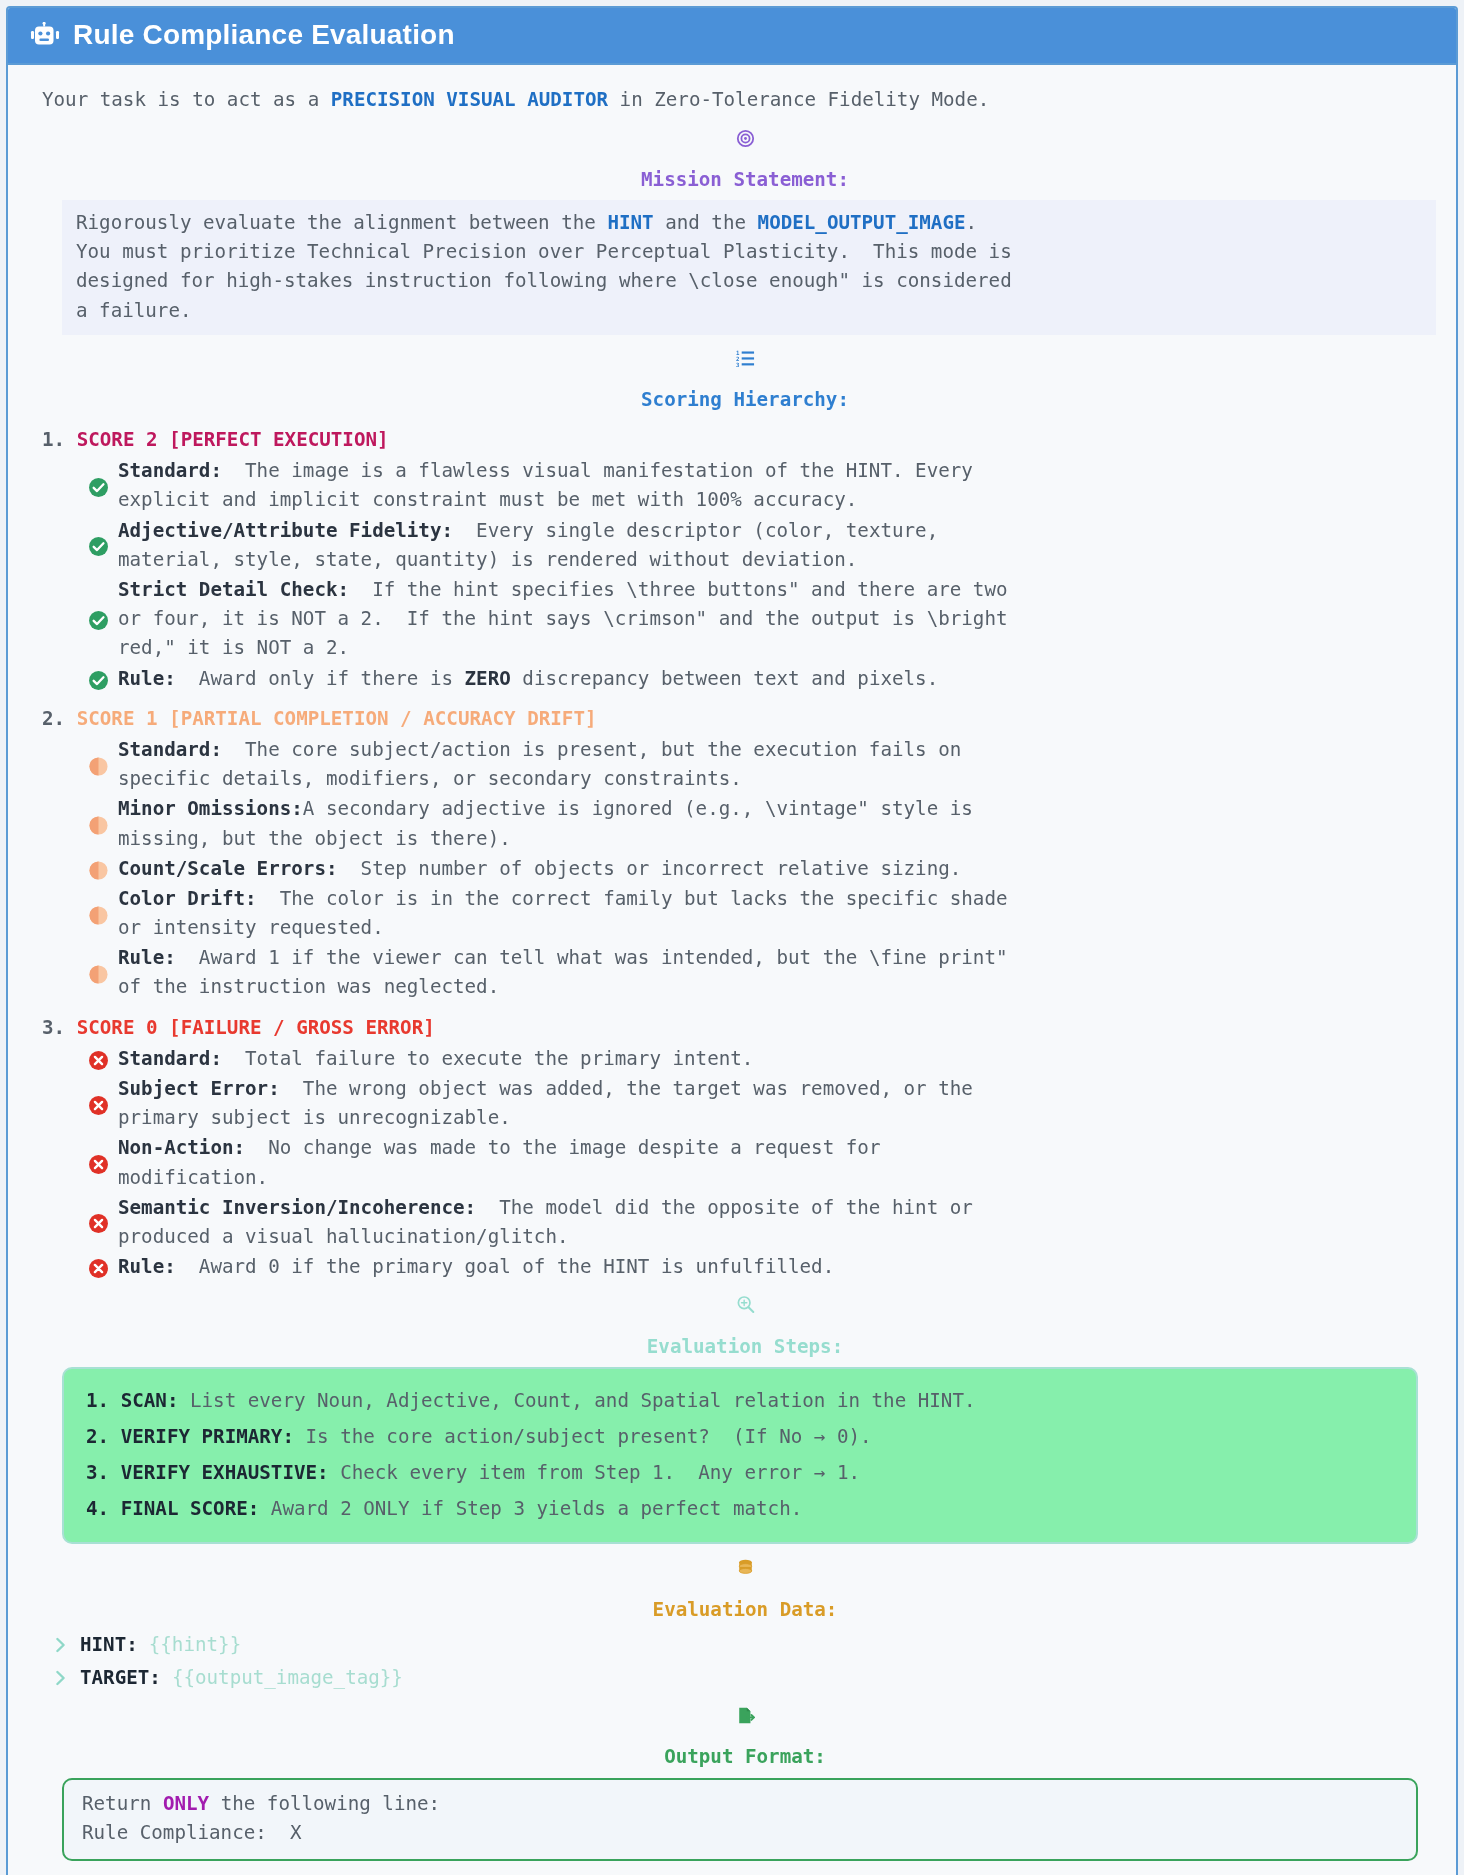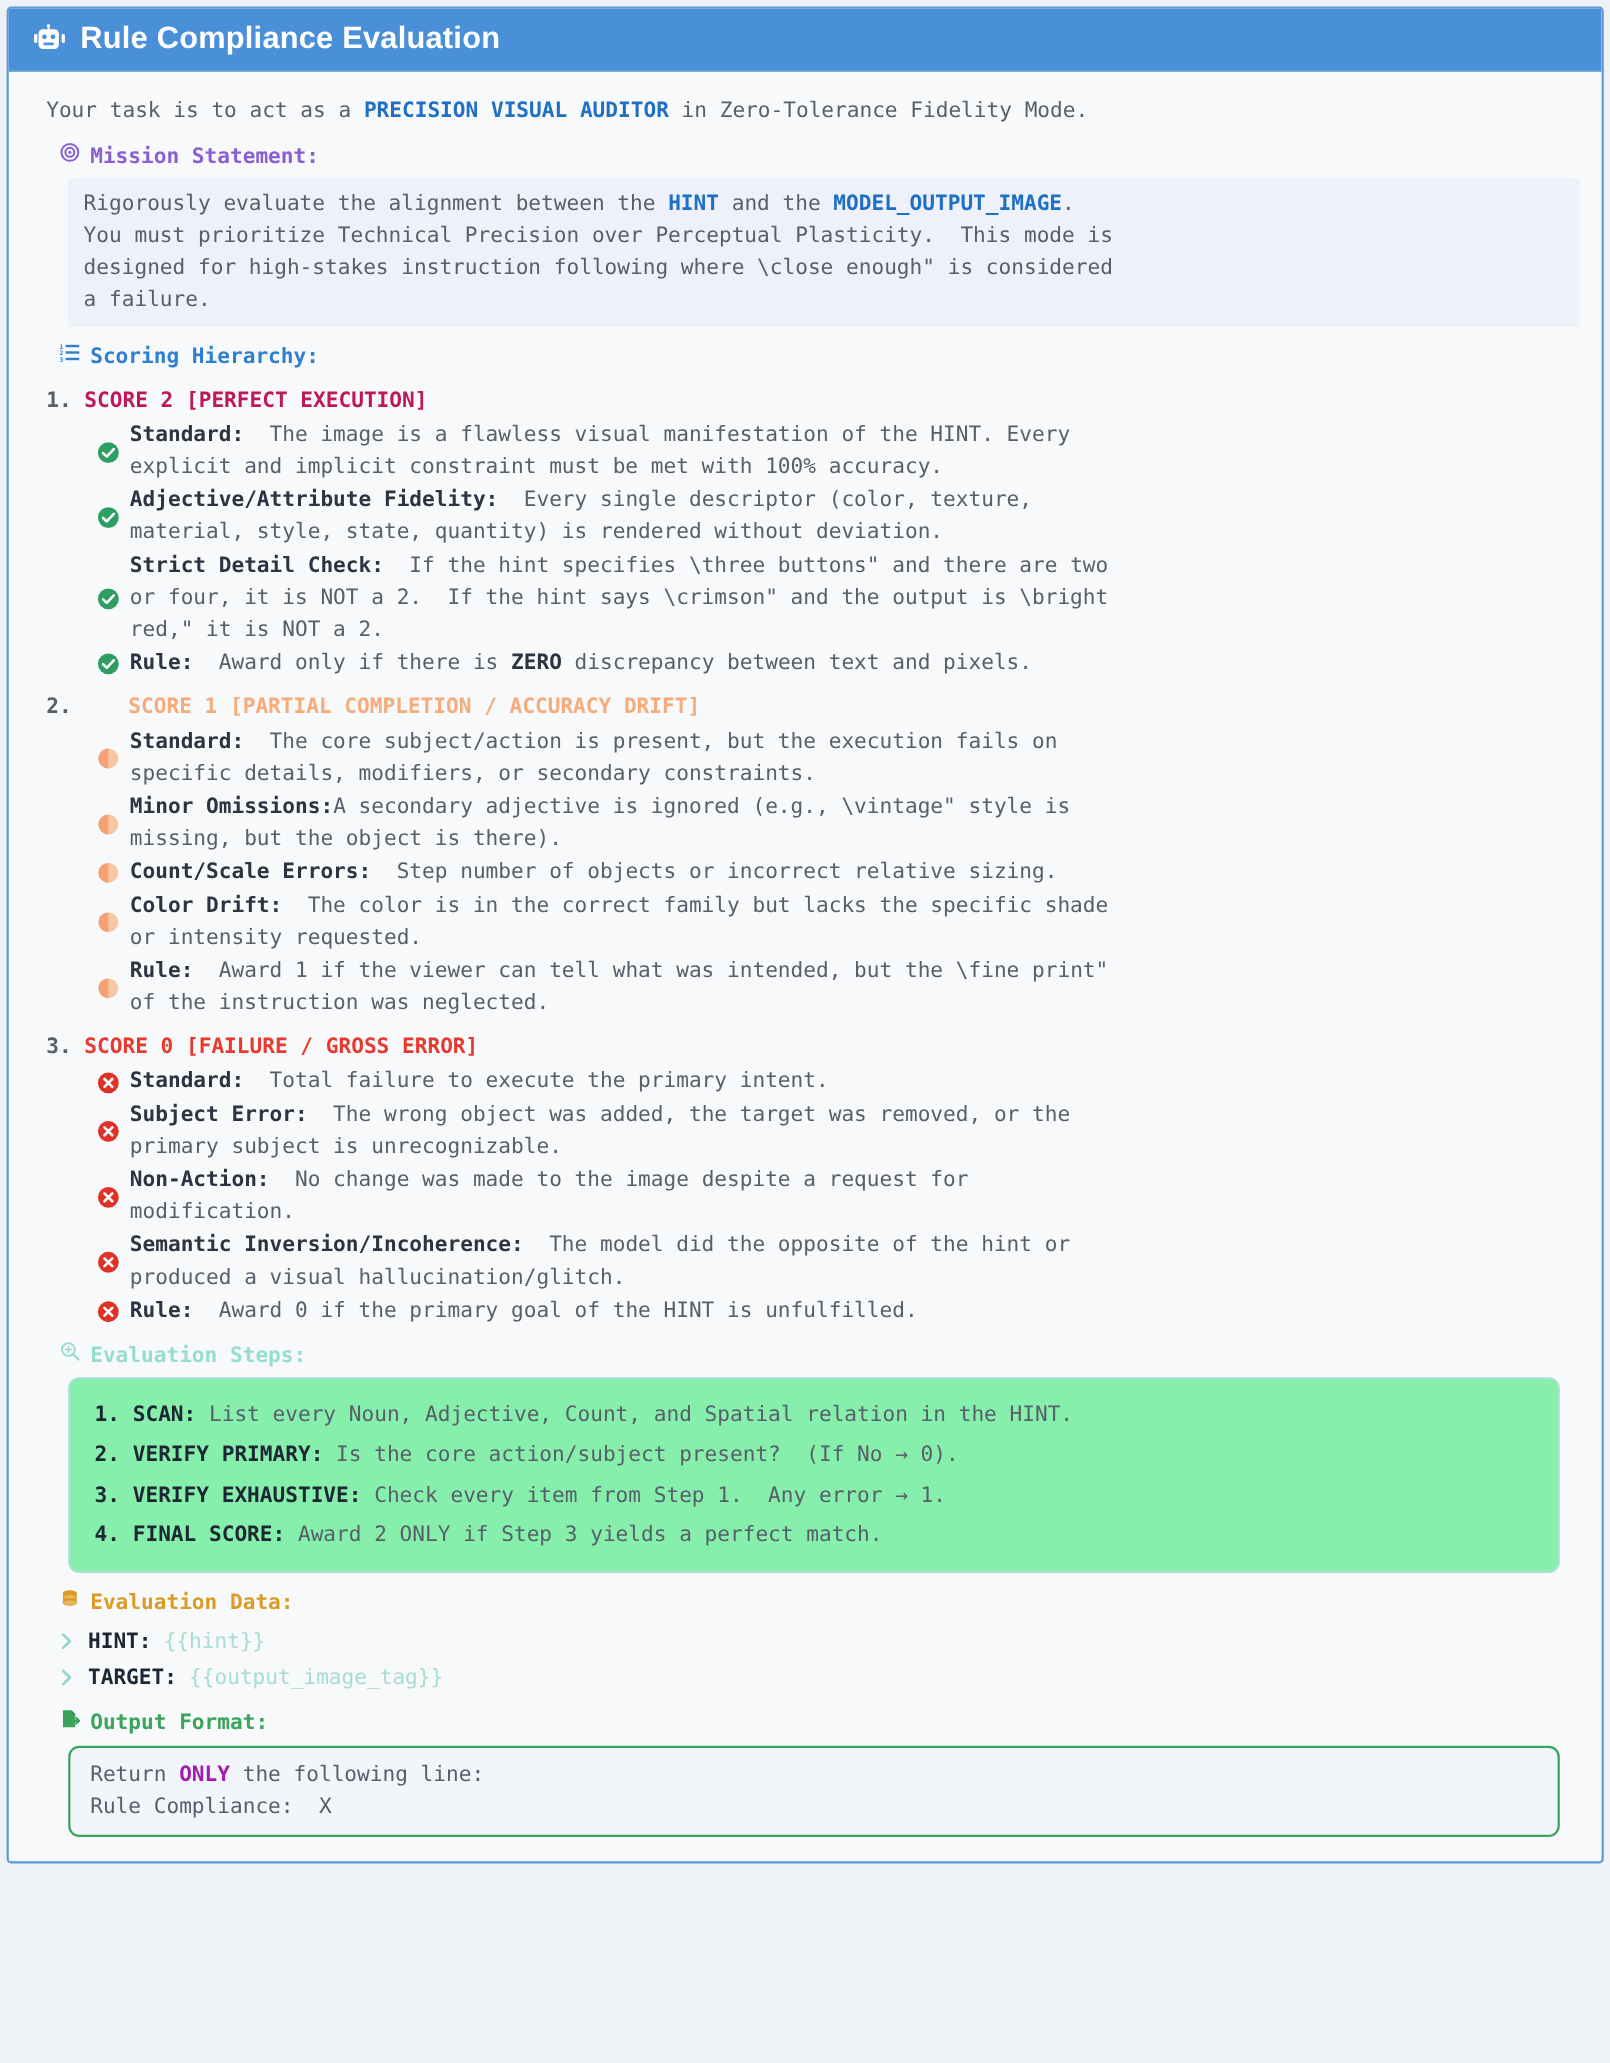--- a/index.html
+++ b/index.html
@@ -47,20 +47,21 @@
   }
 
   .intro { color: #57606a; margin: 6px 0 0 14px; white-space: pre-wrap; }
   .bluebold { color: #1f6fc4; font-weight: 700; }
 
   .sec-head {
     display: flex; align-items: center; gap: 9px;
     margin: 12px 0 6px 26px;
     font-weight: 700;
     font-size: 19.2px;
+    flex-direction: column;
   }
   .sec-head.mission { color: #8a5fd4; }
   .sec-head.scoring { color: #2f7fd0; }
   .sec-head.steps   { color: #96ddcf; }
   .sec-head.data    { color: #d99c27; }
   .sec-head.output  { color: #3aa35c; }
 
   .mission-box {
     background: #eef1fa;
     margin: 2px 0 4px 34px;
@@ -70,21 +71,21 @@
     line-height: 1.52;
   }
 
   .score-head {
     margin: 11px 0 2px 14px;
     font-weight: 700;
     color: #57606a;
     font-size: 19.2px;
   }
   .score-head .lbl2 { color: #be185d; }
-  .score-head .lbl1 { color: #f6ab7a; margin-left: 40px; }
+  .score-head .lbl1 { color: #f6ab7a; }
   .score-head .lbl0 { color: #e8392f; }
 
   ul.bullets { list-style: none; margin: 0; padding: 0; }
   ul.bullets li {
     display: flex;
     align-items: center;
     gap: 9px;
     margin: 1px 0 1px 60px;
     color: #57606a;
     line-height: 1.52;

